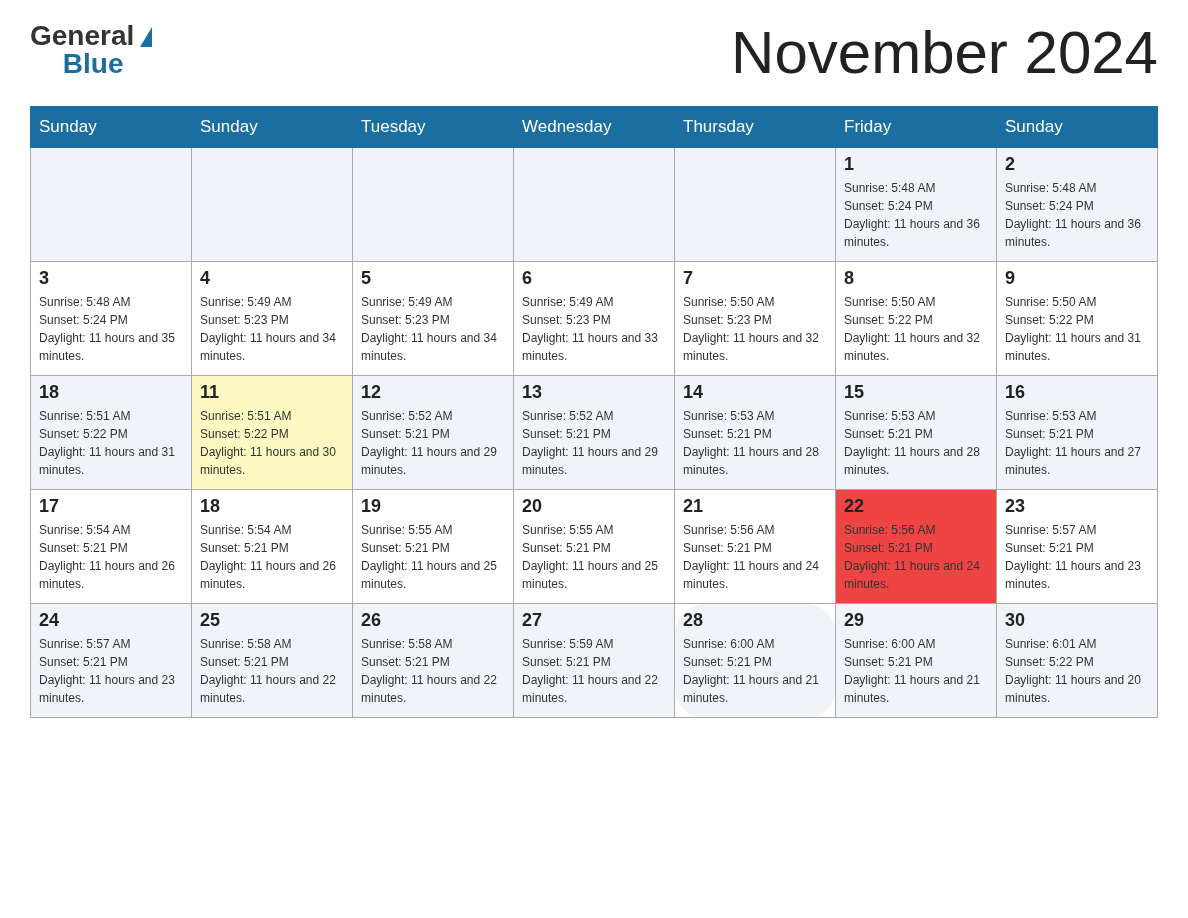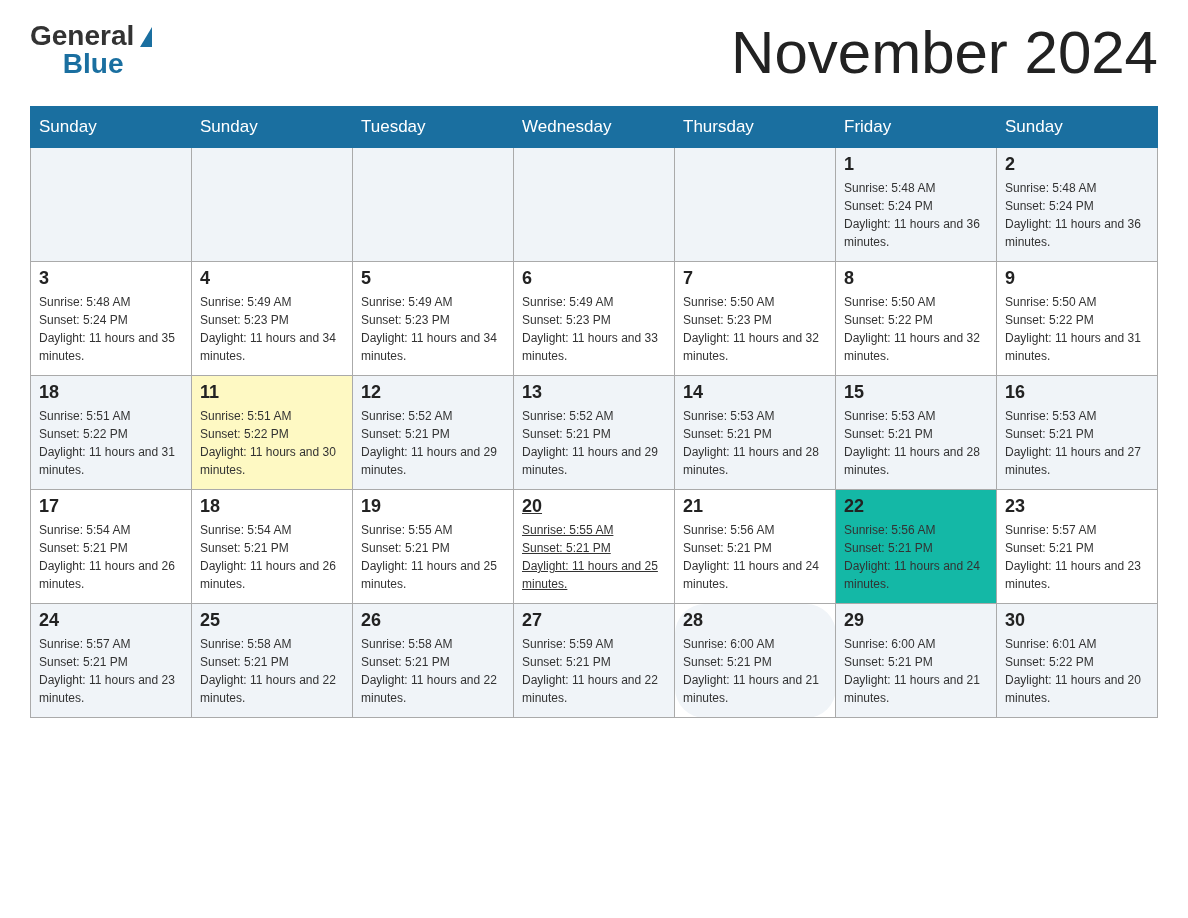--- a/index.html
+++ b/index.html
@@ -210,29 +210,29 @@
           <div class="day-info">Sunrise: 5:54 AM<br>Sunset: 5:21 PM<br>Daylight: 11 hours and 26 minutes.</div>
         </td>
         <td style="background: rgb(255, 255, 255);">
           <div class="day-number">18</div>
           <div class="day-info">Sunrise: 5:54 AM<br>Sunset: 5:21 PM<br>Daylight: 11 hours and 26 minutes.</div>
         </td>
         <td style="background: rgb(255, 255, 255);">
           <div class="day-number">19</div>
           <div class="day-info">Sunrise: 5:55 AM<br>Sunset: 5:21 PM<br>Daylight: 11 hours and 25 minutes.</div>
         </td>
-        <td style="background: rgb(255, 255, 255); text-decoration: underline;">
+        <td style="background: rgb(255, 255, 255);">
           <div class="day-number">20</div>
           <div class="day-info">Sunrise: 5:55 AM<br>Sunset: 5:21 PM<br>Daylight: 11 hours and 25 minutes.</div>
         </td>
         <td style="background: rgb(255, 255, 255);">
           <div class="day-number">21</div>
           <div class="day-info">Sunrise: 5:56 AM<br>Sunset: 5:21 PM<br>Daylight: 11 hours and 24 minutes.</div>
         </td>
-        <td style="background: #14b8a6;">
+        <td style="background: #ef4444;">
           <div class="day-number">22</div>
           <div class="day-info">Sunrise: 5:56 AM<br>Sunset: 5:21 PM<br>Daylight: 11 hours and 24 minutes.</div>
         </td>
         <td style="background: rgb(255, 255, 255);">
           <div class="day-number">23</div>
           <div class="day-info">Sunrise: 5:57 AM<br>Sunset: 5:21 PM<br>Daylight: 11 hours and 23 minutes.</div>
         </td>
       </tr>
       <tr>
         <td style="background: rgb(240, 244, 248);">

